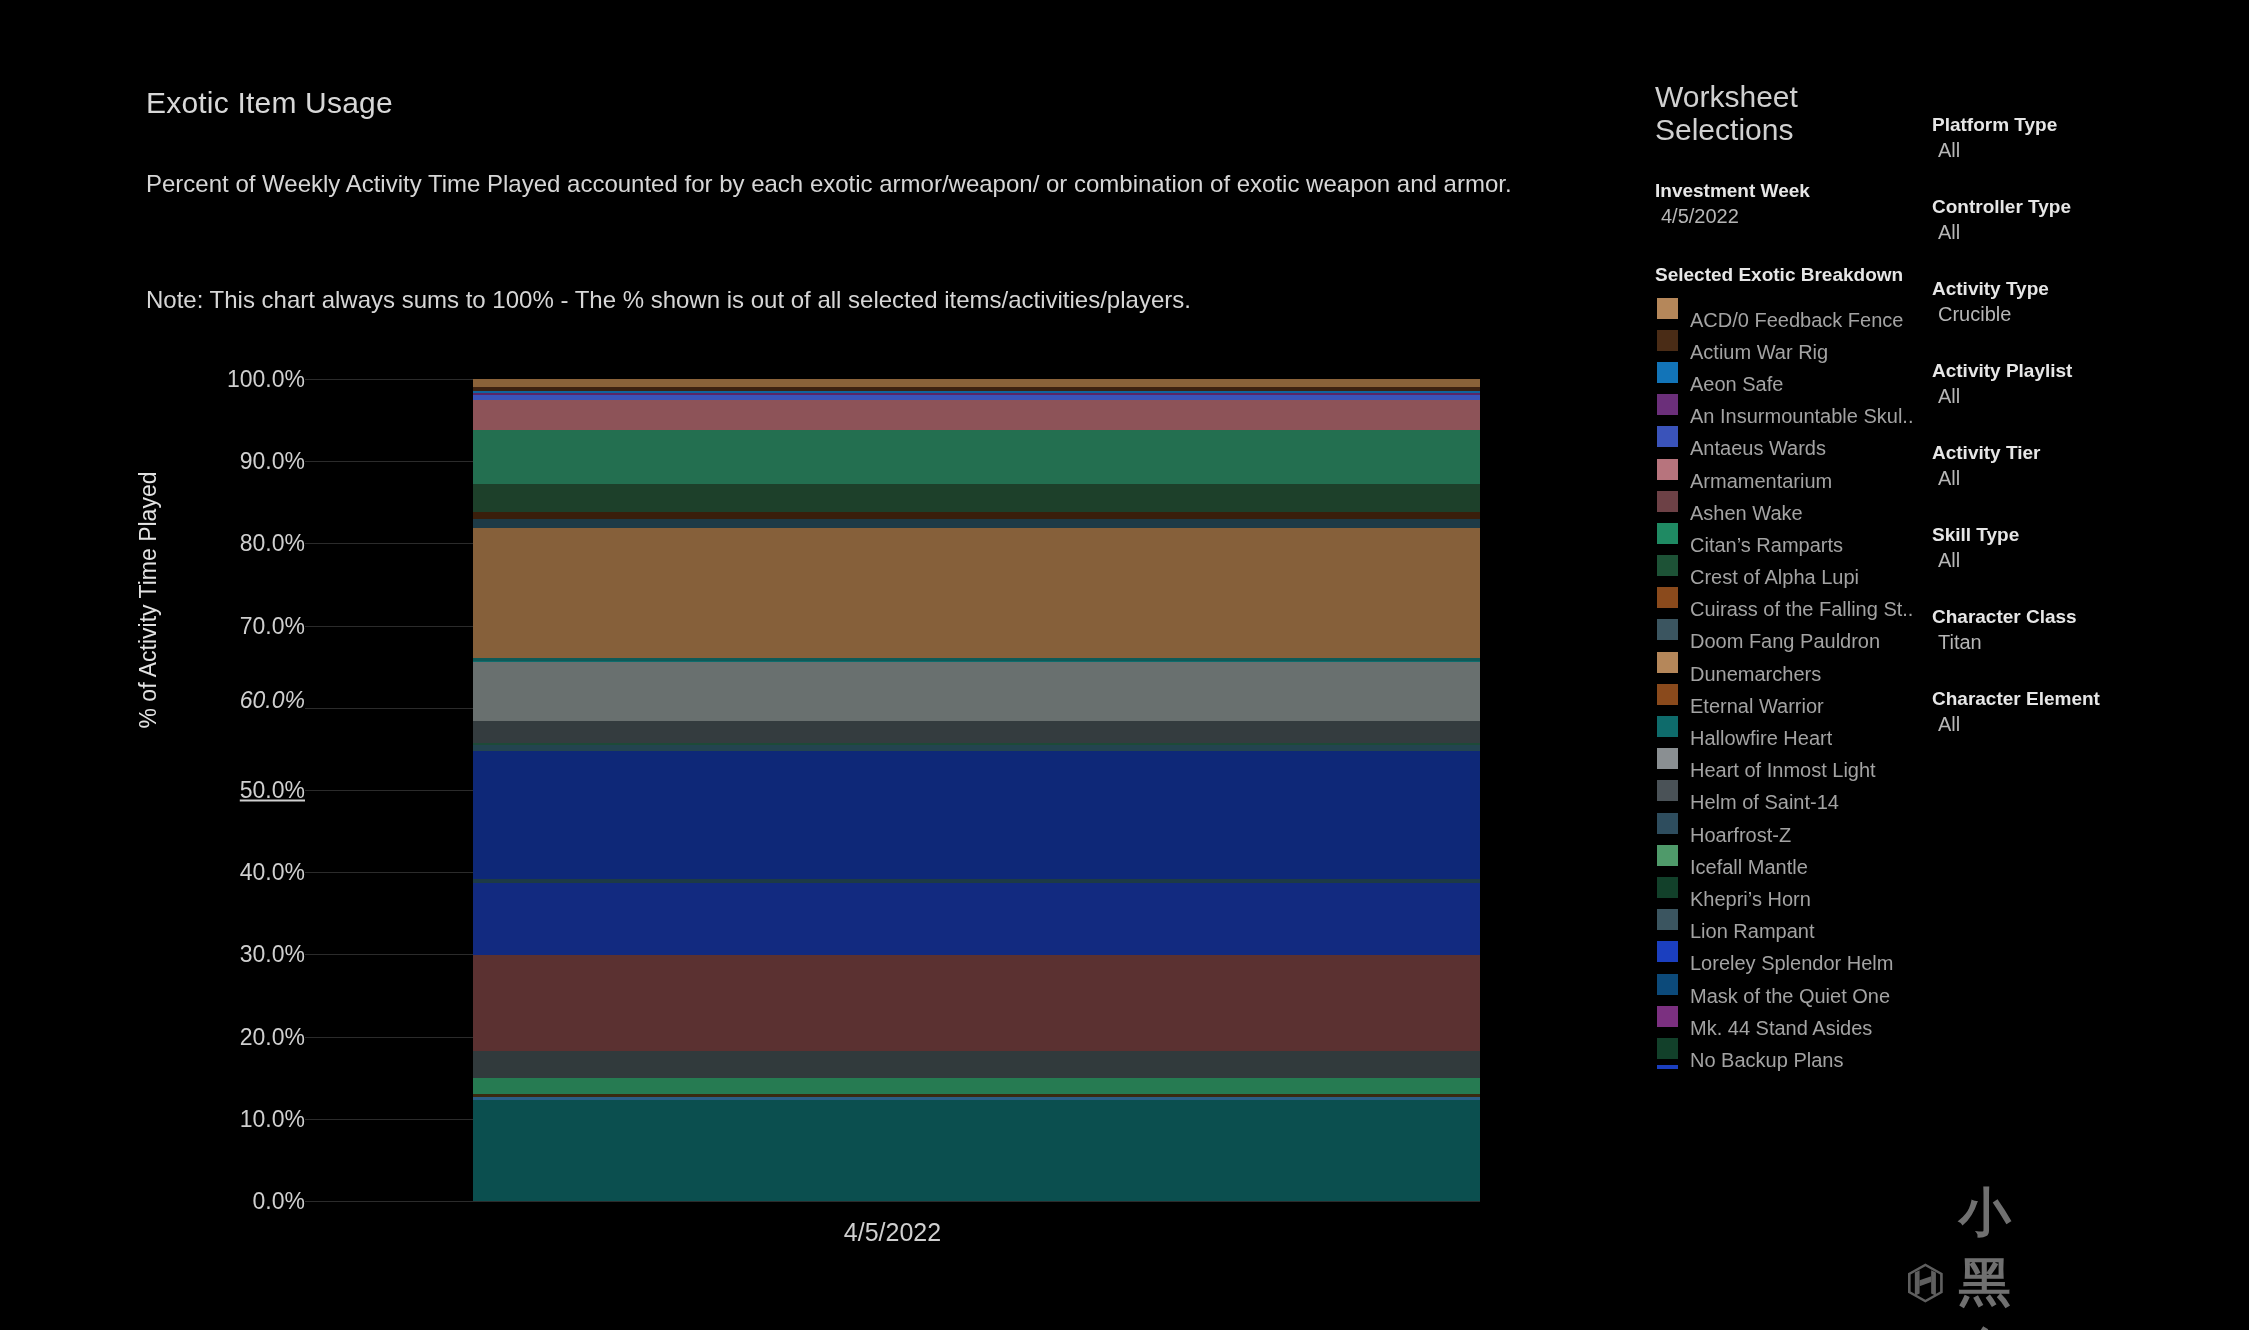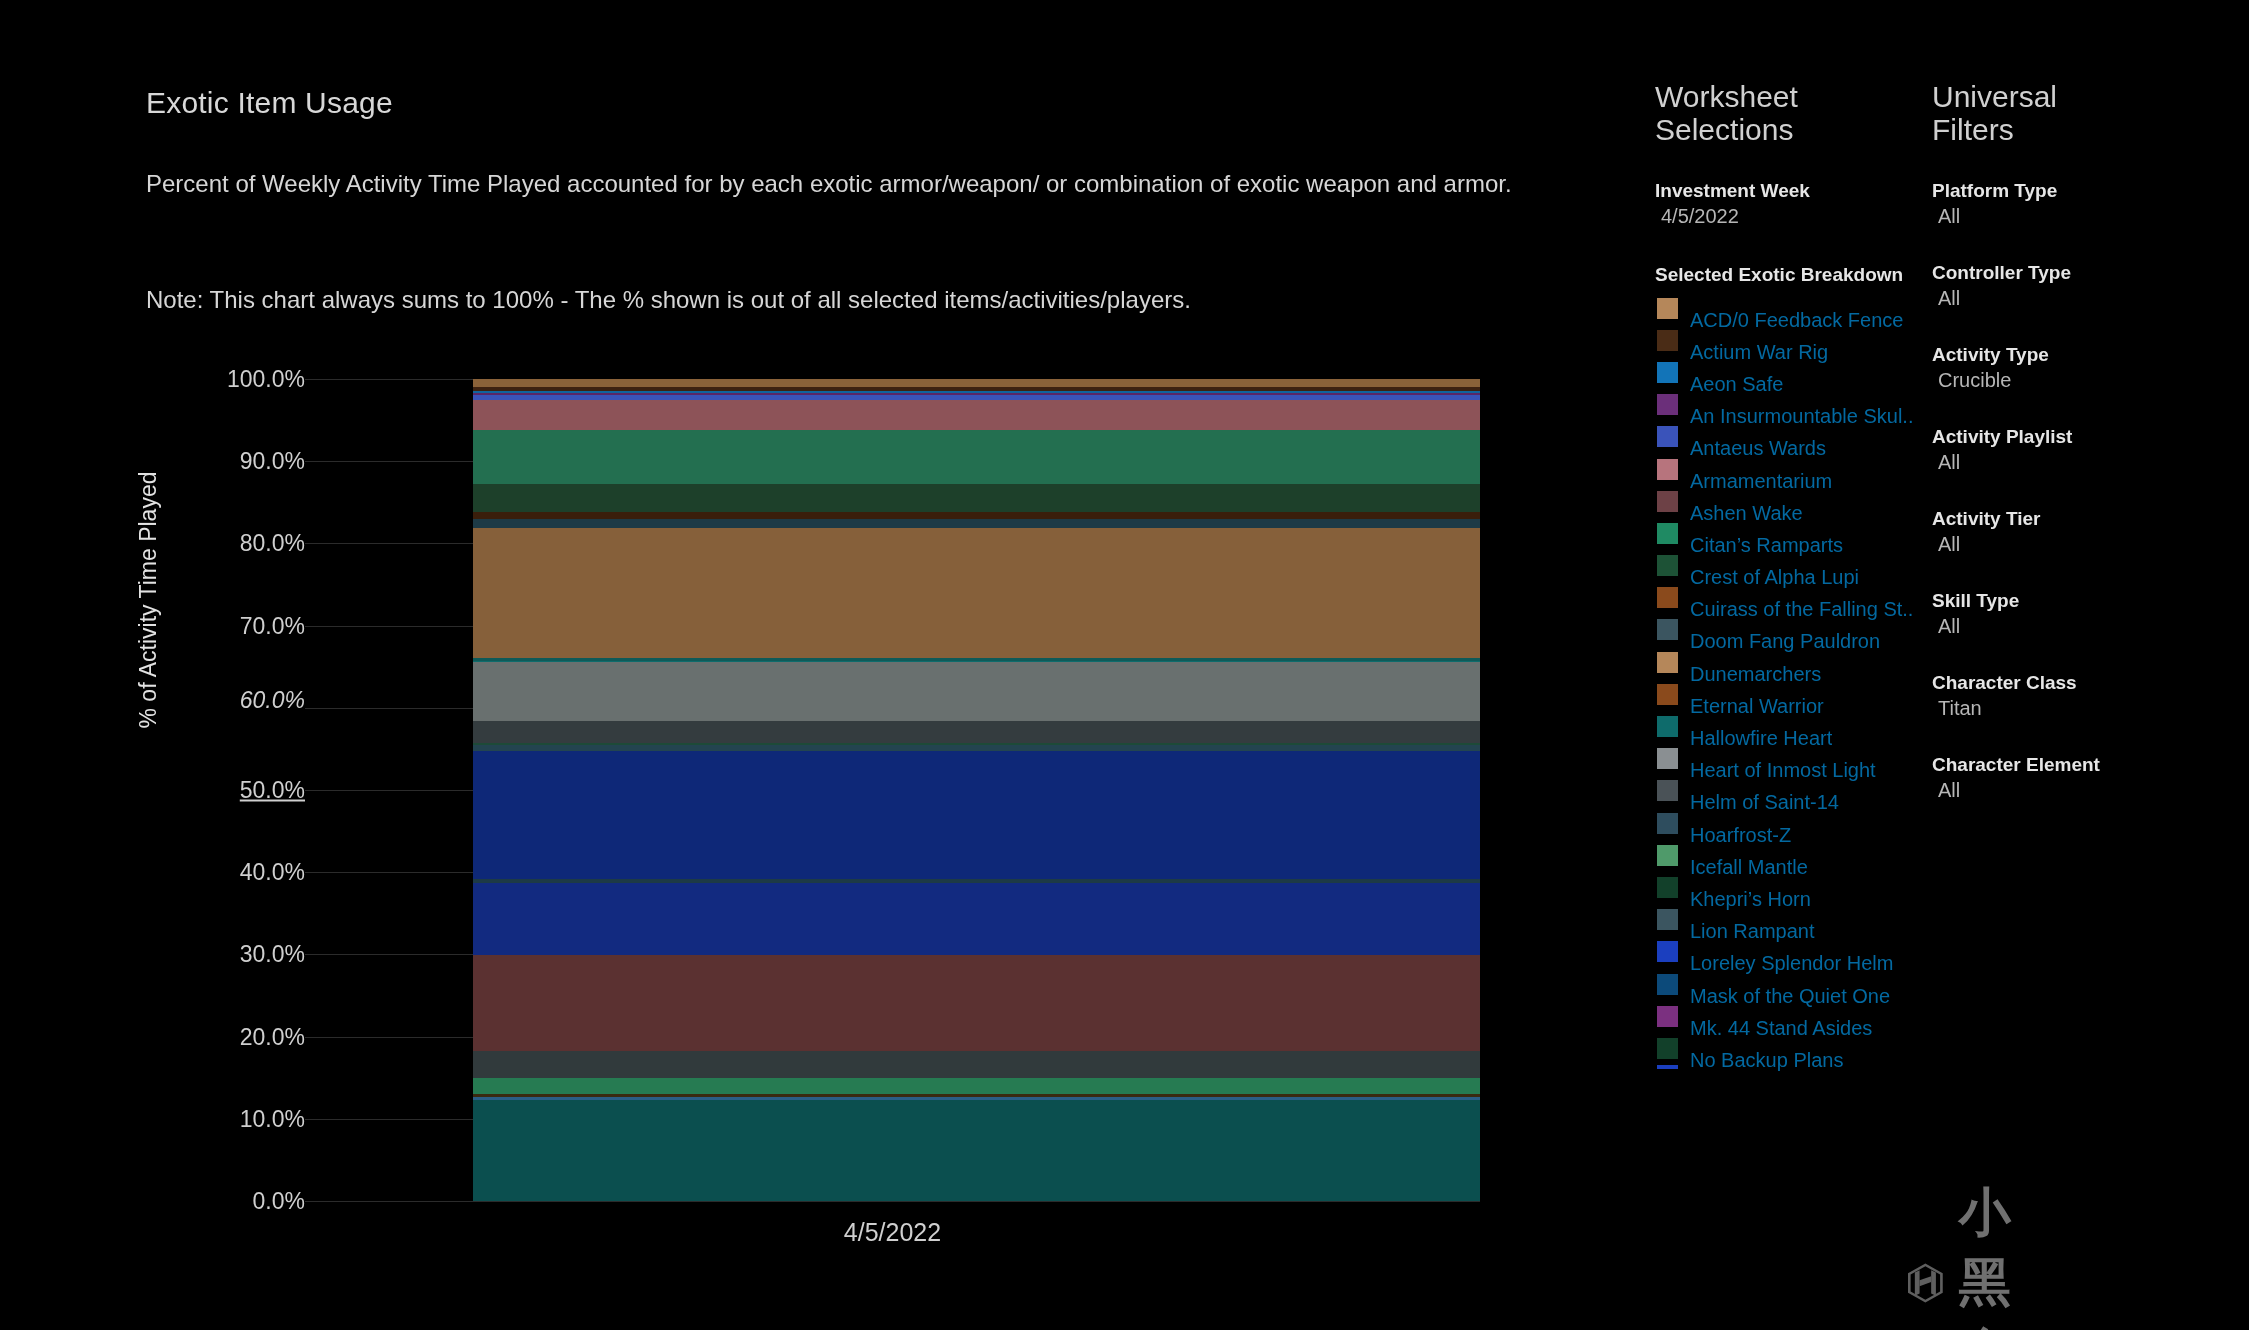--- a/index.html
+++ b/index.html
@@ -82,21 +82,21 @@
 
   
   #legend-group { margin-top: 36px; }
   #legend-title { font-size: 19px; font-weight: 700; color: #e6e6e6; }
   #legend-list { margin-top: 6px; }
   .legend-item { display: flex; align-items: center; height: 32.2px; }
   .legend-swatch {
     width: 21px; height: 21px; flex: none; margin-right: 12px; margin-left: 2px;
   }
   .legend-label {
-    font-size: 20px; color: #0369a1; white-space: nowrap;
+    font-size: 20px; color: #a3a3a3; white-space: nowrap;
     overflow: hidden; text-overflow: clip; margin-top: 24px;
   }
   .legend-cut { height: 4px; overflow: hidden; }
 
   
   #watermark {
     position: absolute; left: 1908px; top: 1178px;
     display: flex; align-items: center; gap: 16px;
     opacity: .62;
   }
@@ -294,24 +294,20 @@
             <span class="legend-label">No Backup Plans</span>
           </div>
           <div class="legend-item legend-cut">
             <span class="legend-swatch" style="background: rgb(27, 63, 191);"></span>
           </div>
         </div>
     </div>
   </div>
 
   <div id="uf-panel">
-    <div class="panel-heading">
-      <div>Universal</div>
-      <div>Filters</div>
-    </div>
     <div id="uf-filters">
         <div class="filter-group">
           <div class="filter-label">Platform Type</div>
           <div class="filter-value">All</div>
         </div>
         <div class="filter-group">
           <div class="filter-label">Controller Type</div>
           <div class="filter-value">All</div>
         </div>
         <div class="filter-group">

